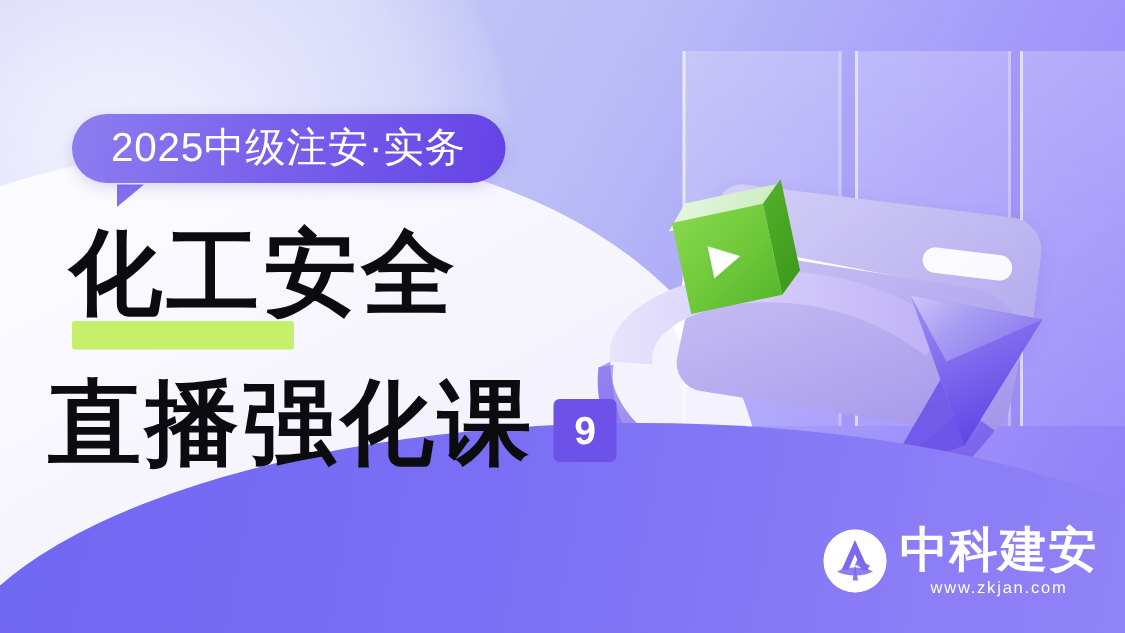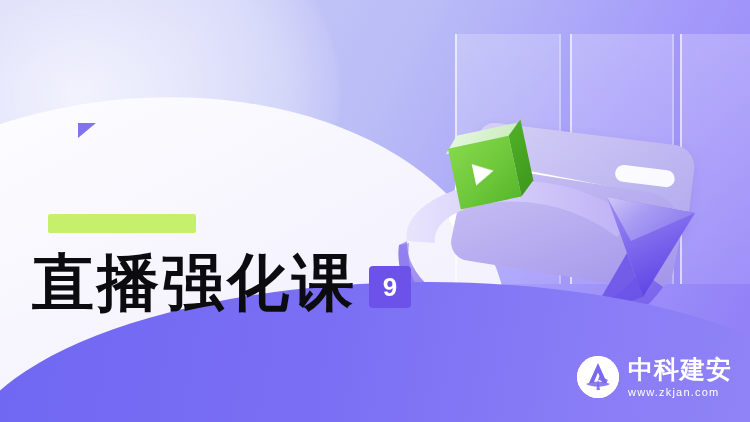--- a/index.html
+++ b/index.html
@@ -160,26 +160,27 @@
     position:absolute;right:18px;bottom:24px;
     display:flex;align-items:center;gap:9px;
   }
   .logo-mark{
     width:42px;height:42px;border-radius:50%;
     background:#ffffff;position:relative;flex:0 0 auto;
     display:flex;align-items:center;justify-content:center;
   }
   .logo-text{display:flex;flex-direction:column;line-height:1;}
   .logo-cn{
-    color:#ffffff;font-size:25px;font-weight:700;letter-spacing:1px;
+    color:#ffffff;font-size:32px;font-weight:700;letter-spacing:1px;
     font-family:"Liberation Sans","DejaVu Sans",sans-serif;
   }
   .logo-url{
     color:#ffffff;font-size:11px;letter-spacing:1.2px;margin-top:5px;
     font-family:"Liberation Sans","DejaVu Sans",sans-serif;
+    text-align:center;
   }
 </style>
 </head>
 <body>
 
 <div id="banner">
 
   <div class="bg-wash-left"></div>
   <div class="bg-wash-lilac"></div>
   <div class="bg-swoosh"></div>
@@ -240,22 +241,24 @@
     <div class="cube-side"></div>
     <div class="cube-face">
       <div class="cube-play"></div>
     </div>
   </div>
 
   <div class="bottom-band-hi"></div>
   <div class="bottom-band"></div>
 
   <div class="badge-tail"></div>
+  <div class="badge-pill">2025中级注安·实务</div>
 
   <div class="hl-mark"></div>
+  <div class="headline">化工安全</div>
 
   <div class="headline2-wrap">
     <span class="headline2">直播强化课</span>
     <span class="num-badge">9</span>
   </div>
 
   <div class="logo">
     <span class="logo-mark">
       <svg width="42" height="42" viewBox="0 0 42 42" aria-hidden="true">
         <circle cx="21" cy="21" r="21" fill="#ffffff"></circle>

